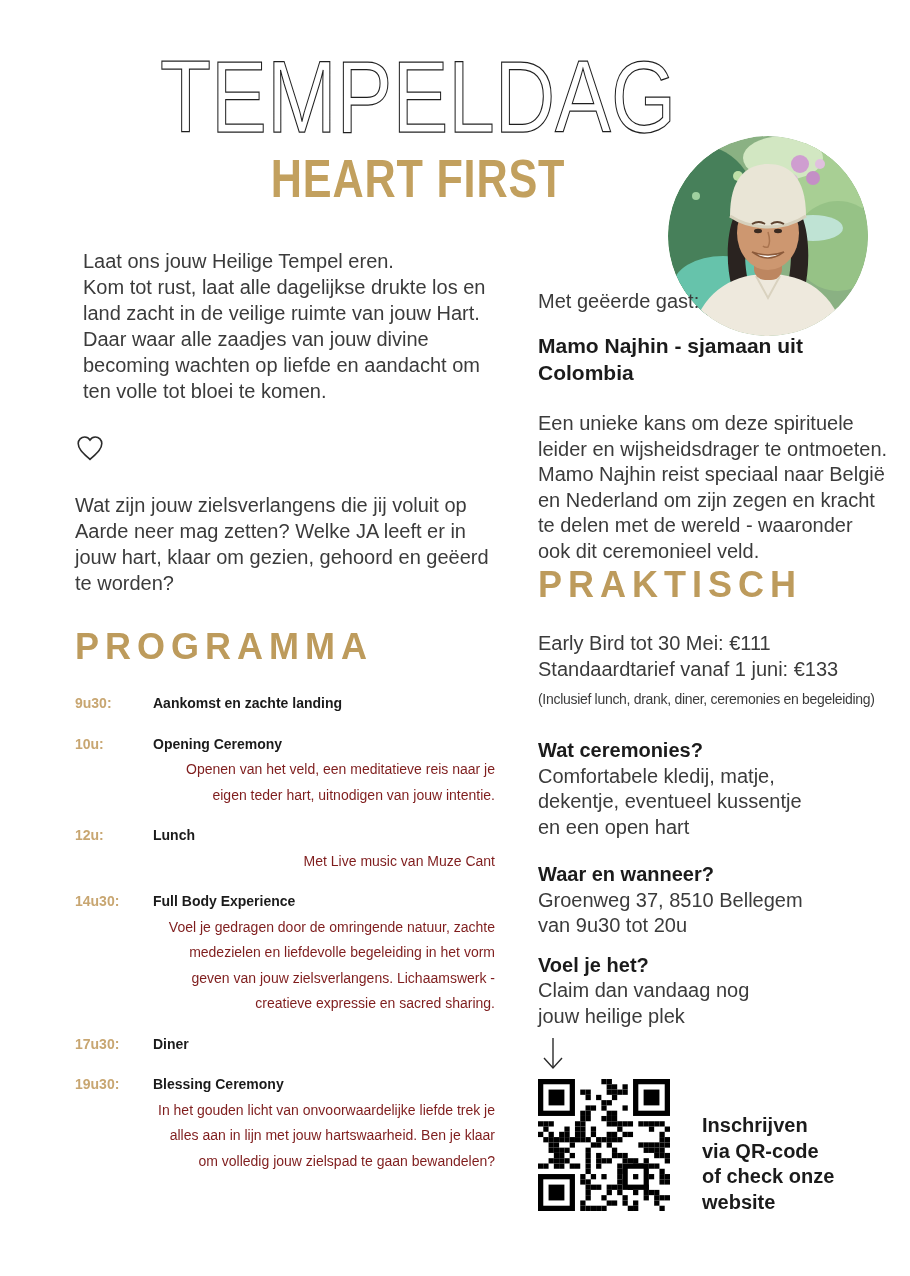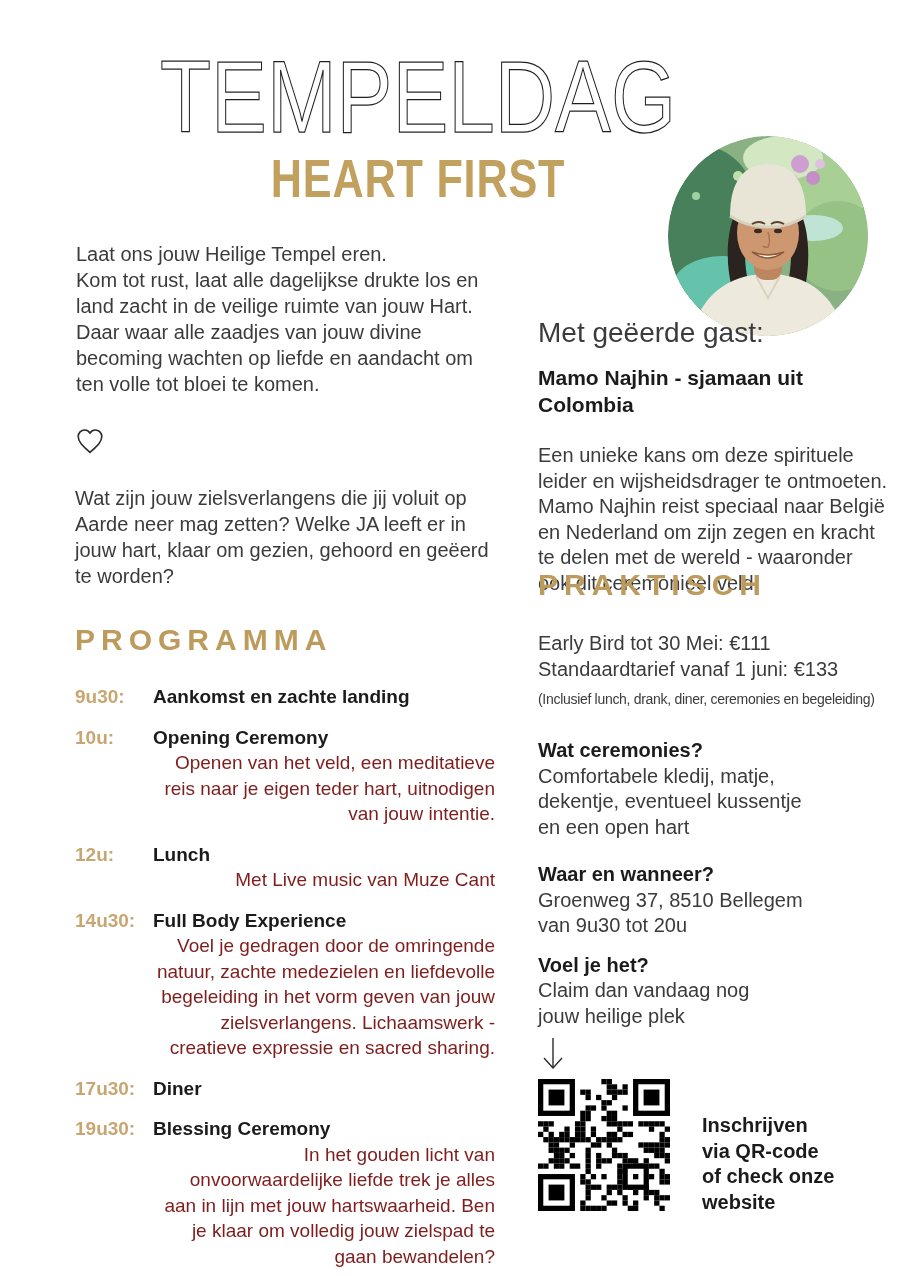--- a/index.html
+++ b/index.html
@@ -19,37 +19,37 @@
     letter-spacing:1px; line-height:56px;
   }
   .subtitle .squeeze{display:inline-block; transform:scaleX(0.8); transform-origin:center top;}
   
   .avatar{position:absolute; left:668px; top:136px; width:200px; height:200px; border-radius:50%; overflow:hidden;}
   
   .body{font-size:20px; line-height:26px; color:#3b3b3b;}
   .pre{white-space:pre-line;}
   .bold{font-weight:bold; color:#1b1b1b;}
   .gold-heading{
-    font-size:30px; line-height:34px; font-weight:bold;
+    font-size:36px; line-height:34px; font-weight:bold;
     letter-spacing:6px; color:#bd9b5c; margin:0;
   }
   
   .col-left{position:absolute; left:75px; top:240px; width:420px;}
   .heart-row{margin-top:30px; height:30px;}
   .question{margin-top:28px;}
   .programma-heading{margin-top:34px;}
   .schedule{margin-top:27px;}
-  .sched-row{display:flex; margin-bottom:15px; font-size:19px; line-height:25.5px;}
+  .sched-row{display:flex; margin-bottom:15px; font-size:14px; line-height:25.5px;}
   .sched-time{flex:none; width:78px; font-weight:bold; color:#c8a671;}
   .sched-content{flex:1;}
   .sched-title{font-weight:bold; color:#1b1b1b;}
   .sched-desc{color:#7f1d1d;text-align:right;}
   
   .guest-block{position:absolute; left:538px; top:288px; width:350px;}
-  .guest-label{font-size:28px; line-height:26px;margin-top:32px;}
+  .guest-label{font-size:20px; line-height:26px;}
   .guest-name{font-size:21px; line-height:27px; margin-top:18px;}
   .guest-desc{margin-top:25px; font-size:20px; line-height:25.5px;}
   .praktisch-block{position:absolute; left:538px; top:568px; width:350px;}
   .pricing{margin-top:28px; font-size:20px; line-height:26px;}
   .price-note{margin-top:4px; font-size:14px; letter-spacing:-0.3px; white-space:nowrap; color:#3b3b3b;}
   .info-section{font-size:20px; line-height:25.5px;}
   .sec-1{margin-top:26px;}
   .sec-2{margin-top:22px;}
   .sec-3{margin-top:14px;}
   .section-title{font-weight:bold; color:#1b1b1b;}
@@ -106,21 +106,21 @@
         <path d="M103 88 Q109 84 116 88" stroke="#5e4330" stroke-width="2" fill="none"></path>
         <ellipse cx="90" cy="95" rx="4" ry="2.2" fill="#3a2a20"></ellipse>
         <ellipse cx="110" cy="95" rx="4" ry="2.2" fill="#3a2a20"></ellipse>
         <path d="M100 96 Q103 106 100 111 Q97 112 95 110" stroke="#a9744f" stroke-width="1.5" fill="none"></path>
         <path d="M84 116 Q100 128 116 116 Q100 122 84 116 Z" fill="#fff" stroke="#8c5a3a" stroke-width="1.5"></path>
       </g>
     </svg>
   </div>
 
   <div class="col-left">
-    <p class="body pre" style="margin:1px">Laat ons jouw Heilige Tempel eren.
+    <p class="body pre" style="margin:8px">Laat ons jouw Heilige Tempel eren.
 Kom tot rust, laat alle dagelijkse drukte los en land zacht in de veilige ruimte van jouw Hart. Daar waar alle zaadjes van jouw divine becoming wachten op liefde en aandacht om ten volle tot bloei te komen.</p>
 
     <div class="heart-row">
       <svg width="30" height="28" viewBox="0 0 30 28">
         <path d="M15 25.5 C9 19.8 3.2 15.4 3.2 9.6 C3.2 5.9 6.1 3 9.7 3 C12 3 13.9 4.2 15 6 C16.1 4.2 18 3 20.3 3 C23.9 3 26.8 5.9 26.8 9.6 C26.8 15.4 21 19.8 15 25.5 Z" fill="none" stroke="#2b2b2b" stroke-width="1.6"></path>
       </svg>
     </div>
 
     <p class="body question" style="margin-bottom:0">Wat zijn jouw zielsverlangens die jij voluit op Aarde neer mag zetten? Welke JA leeft er in jouw hart, klaar om gezien, gehoord en geëerd te worden?</p>
 

